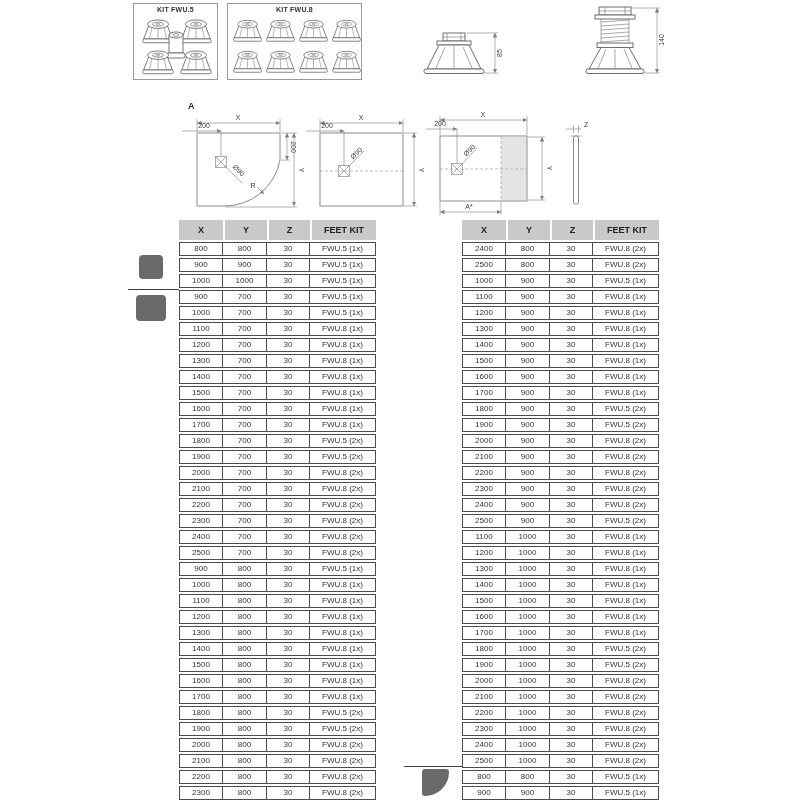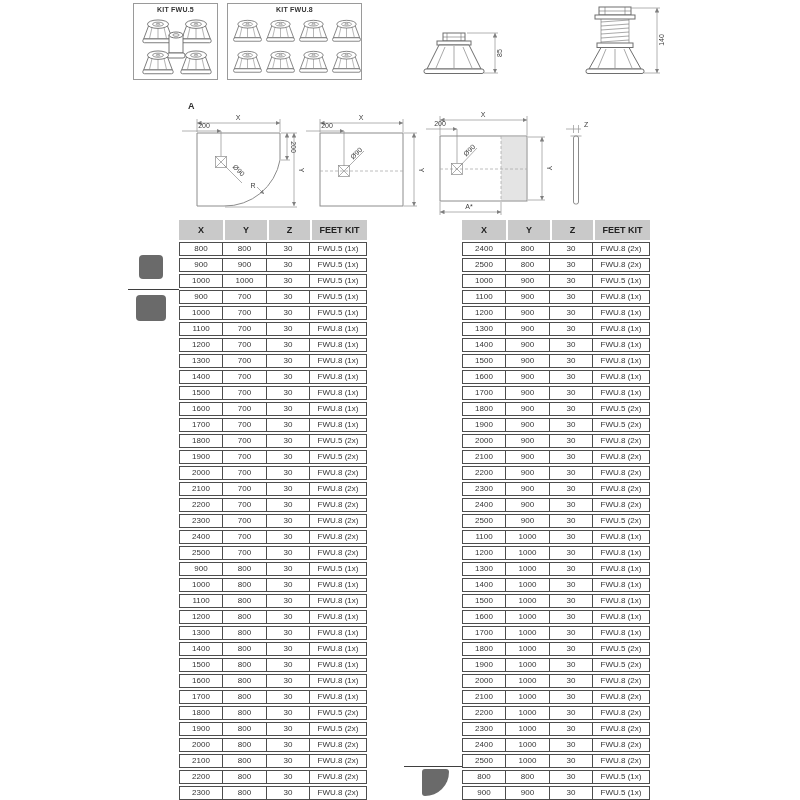--- a/index.html
+++ b/index.html
@@ -21,21 +21,21 @@
   .ped { fill:#fff; stroke:#6e6e6e; stroke-width:1; }
   .pedthin { fill:none; stroke:#6e6e6e; stroke-width:.6; }
 
   .spec-table { position:absolute; border-collapse:separate; border-spacing:0 2px; table-layout:fixed; }
   .spec-table th { background:#c9c9c9; color:#222; font-size:9px; font-weight:bold; height:20px;
                    text-align:center; vertical-align:middle; border-left:2px solid #fff; }
   .spec-table th:first-child { border-left:none; }
   .spec-table td { background:#fff; border:1px solid #4d4d4d; border-left:none; font-size:8px; color:#333;
                    text-align:center; height:12px; line-height:12px; padding:0; vertical-align:middle; }
   .spec-table td:first-child { border-left:1px solid #4d4d4d; }
-  .c-x{width:44px} .c-y{width:44px} .c-z{width:43px} .c-k{width:57px}
+  .c-x{width:44px} .c-y{width:44px} .c-z{width:43px} .c-k{width:66px}
 
   .marker { position:absolute; background:#6a6a6a; }
   .sep-line { position:absolute; height:1px; background:#3f3f3f; }
 </style>
 </head>
 <body>
 
 <div class="page">
 
   <svg width="0" height="0" style="position:absolute">

